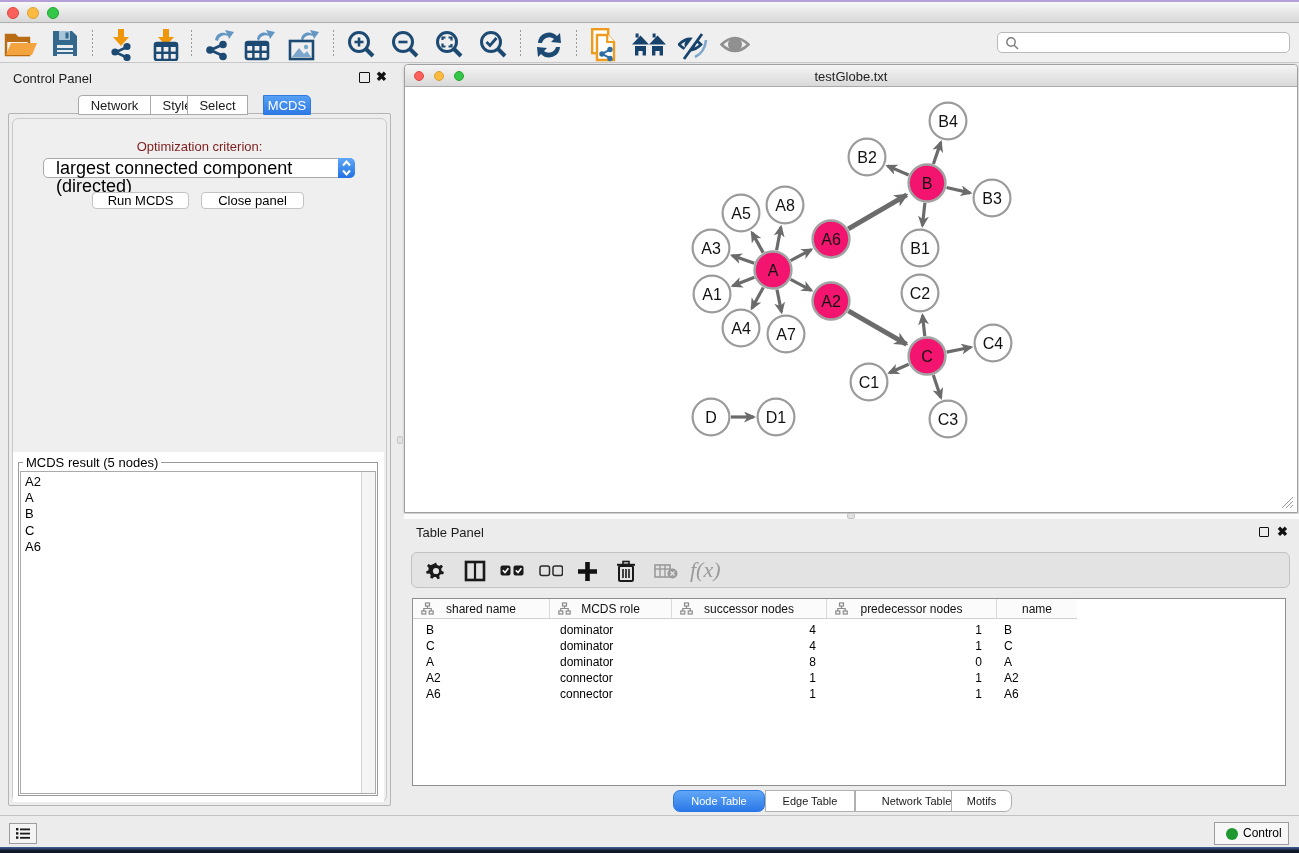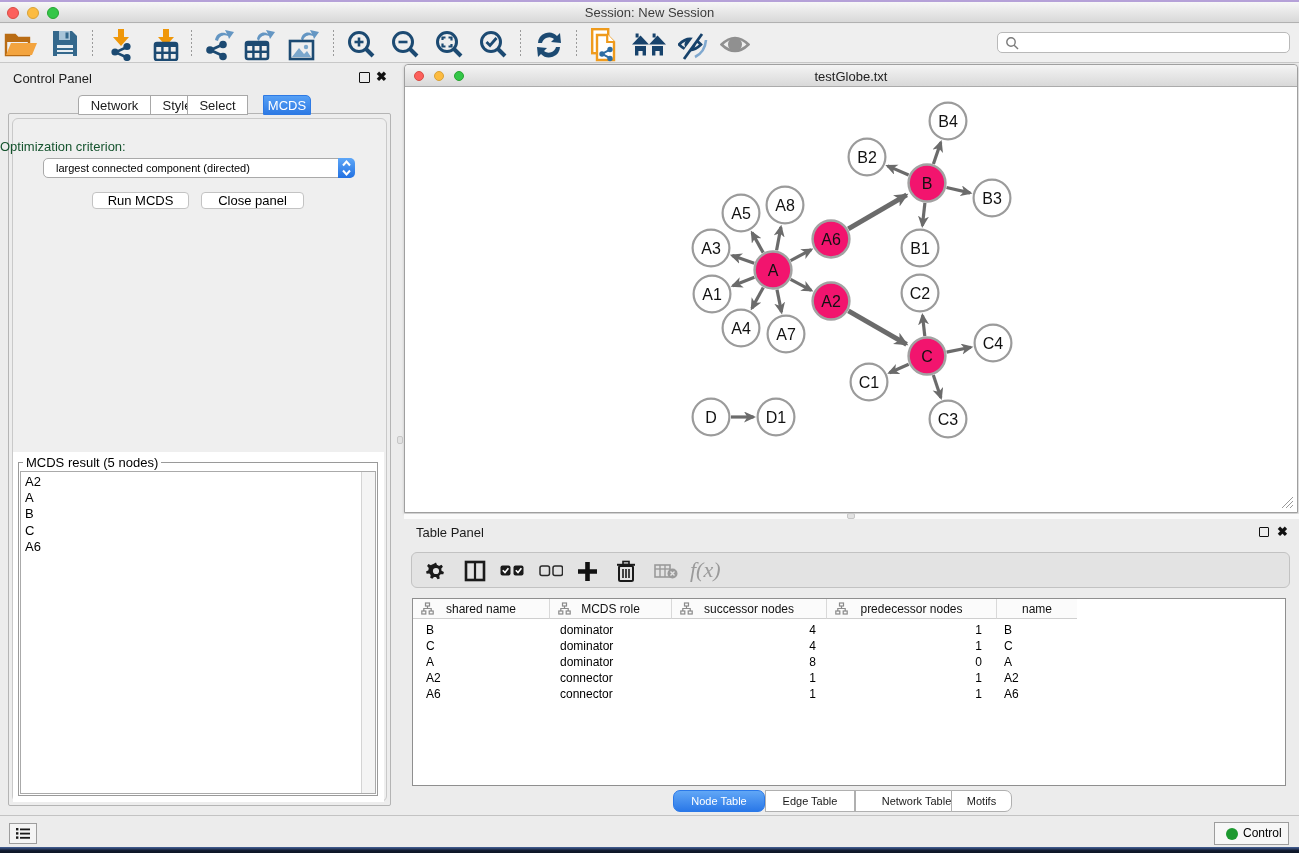--- a/index.html
+++ b/index.html
@@ -31,23 +31,23 @@
   border:1px solid #b4b4b4; border-radius:2px; }
 #cp-inner { left:12px; top:118px; width:375px; height:684px; background:#efefef;
   border:1px solid #c9c9c9; border-radius:6px; }
 .tab { position:absolute; top:95px; height:20px; background:#fff; border:1px solid #a8a8a8;
   font-size:13px; color:#1a1a1a; text-align:center; line-height:19px; }
 #tab-network { left:78px;  width:73px; border-radius:4px 0 0 0; }
 #tab-style   { left:150px; width:54px; }
 #tab-select  { left:187px; width:61px; }
 #tab-mcds    { left:263px; width:48px; border-radius:0 5px 0 0;
   background:linear-gradient(#56a0f5,#2e7ae4); border-color:#2e7ae4; color:#fff; }
-#opt-label { left:0px; top:139px; width:399px; text-align:left; font-size:13px; color:#14532d; }
+#opt-label { left:0px; top:139px; width:399px; text-align:center; font-size:13px; color:#7f1d1d; }
 #combo { left:43px; top:158px; width:311px; height:20px; background:#fff;
-  border:1px solid #a9a9a9; border-radius:5px; font-size:11px; color:#000;
+  border:1px solid #a9a9a9; border-radius:5px; font-size:18px; color:#000;
   line-height:18px; padding-left:12px; }
 #combo-btn { left:338px; top:158px; width:17px; height:20px; border-radius:0 5px 5px 0;
   background:linear-gradient(#5ea7f8,#2271e2); }
 .btn { position:absolute; height:17px; background:#fff; border:1px solid #c3c3c3;
   border-radius:4px; font-size:13px; color:#000; text-align:center; line-height:15px; }
 #btn-run   { left:92px;  top:192px; width:97px; }
 #btn-close { left:201px; top:192px; width:103px; }
 #result-wrap { left:13px; top:452px; width:371px; height:350px; background:#fff; }
 #result-box { left:18px; top:462px; width:360px; height:334px; border:1px solid #9a9a9a; }
 #result-legend { left:23px; top:455px; background:#fff; padding:0 3px; font-size:13px; color:#000; }
@@ -102,21 +102,20 @@
 #bottomstrip { left:0; top:847px; width:1299px; height:6px;
   background:linear-gradient(#46639a,#111a2e 60%, #0c1424); }
 </style>
 </head>
 <body>
 <div class="abs" id="topline"></div>
 <div class="abs" id="titlebar">
   <span class="tl" id="tl-r"></span>
     <span class="tl" id="tl-y"></span>
     <span class="tl" id="tl-g"></span>
-  <div id="apptitle">Session: New Session</div>
 </div>
 <div class="abs" id="toolbar">
   <svg class="ticon" style="left:4px;  top:8px;" width="34" height="26" viewBox="0 0 34 26">
     <path d="M2 3 h9 l3 3 h11 v4 H2 Z" fill="#b96c14"></path>
     <path d="M2 3 h9 l3 3 h11 v17 H2 Z" fill="none" stroke="#b96c14" stroke-width="2.4"></path>
     <path d="M7 11 h26 l-5 12 H2 Z" fill="#f3a43f"></path>
   </svg>
   <svg class="ticon" style="left:51px; top:5px;" width="28" height="29" viewBox="0 0 28 29">
     <path d="M2 2 h19 l5 5 v20 H2 Z" fill="#34688c"></path>
     <rect x="8" y="2" width="11" height="9" fill="#a8c4d8"></rect>

